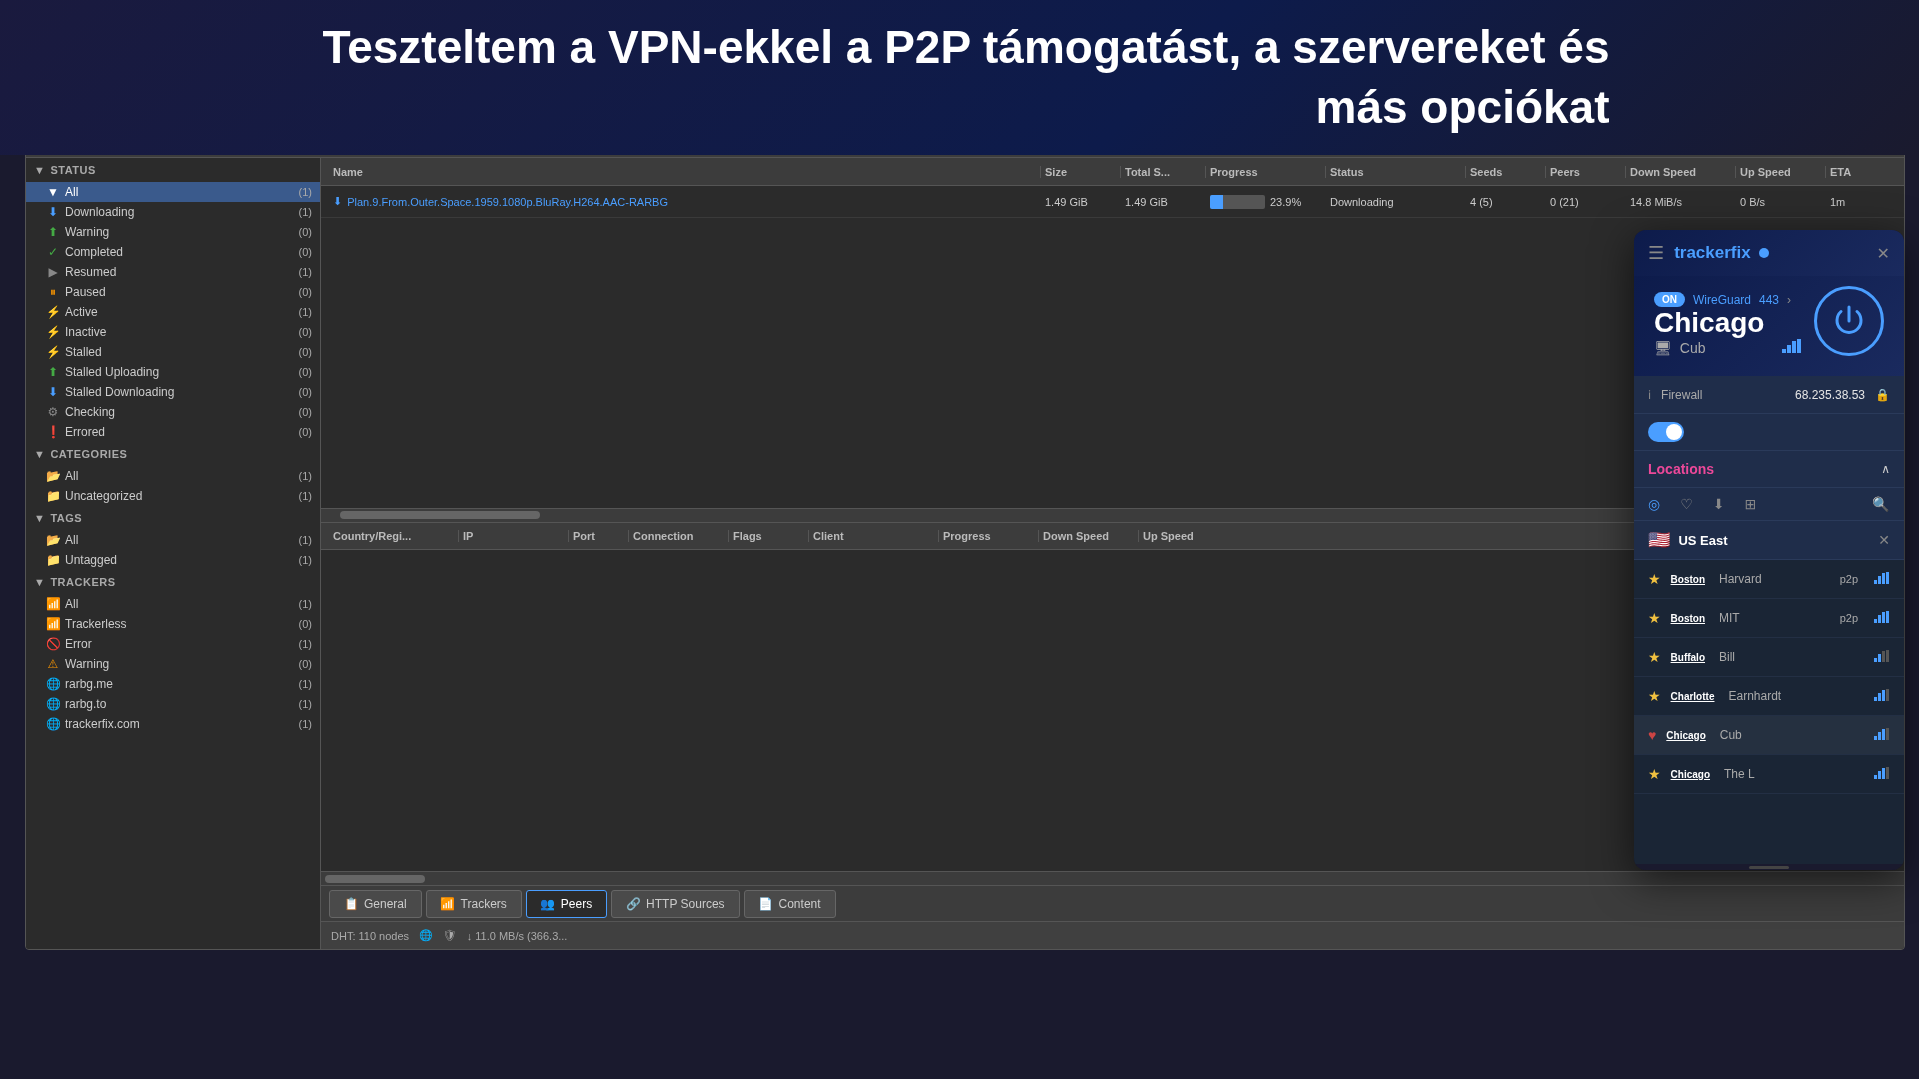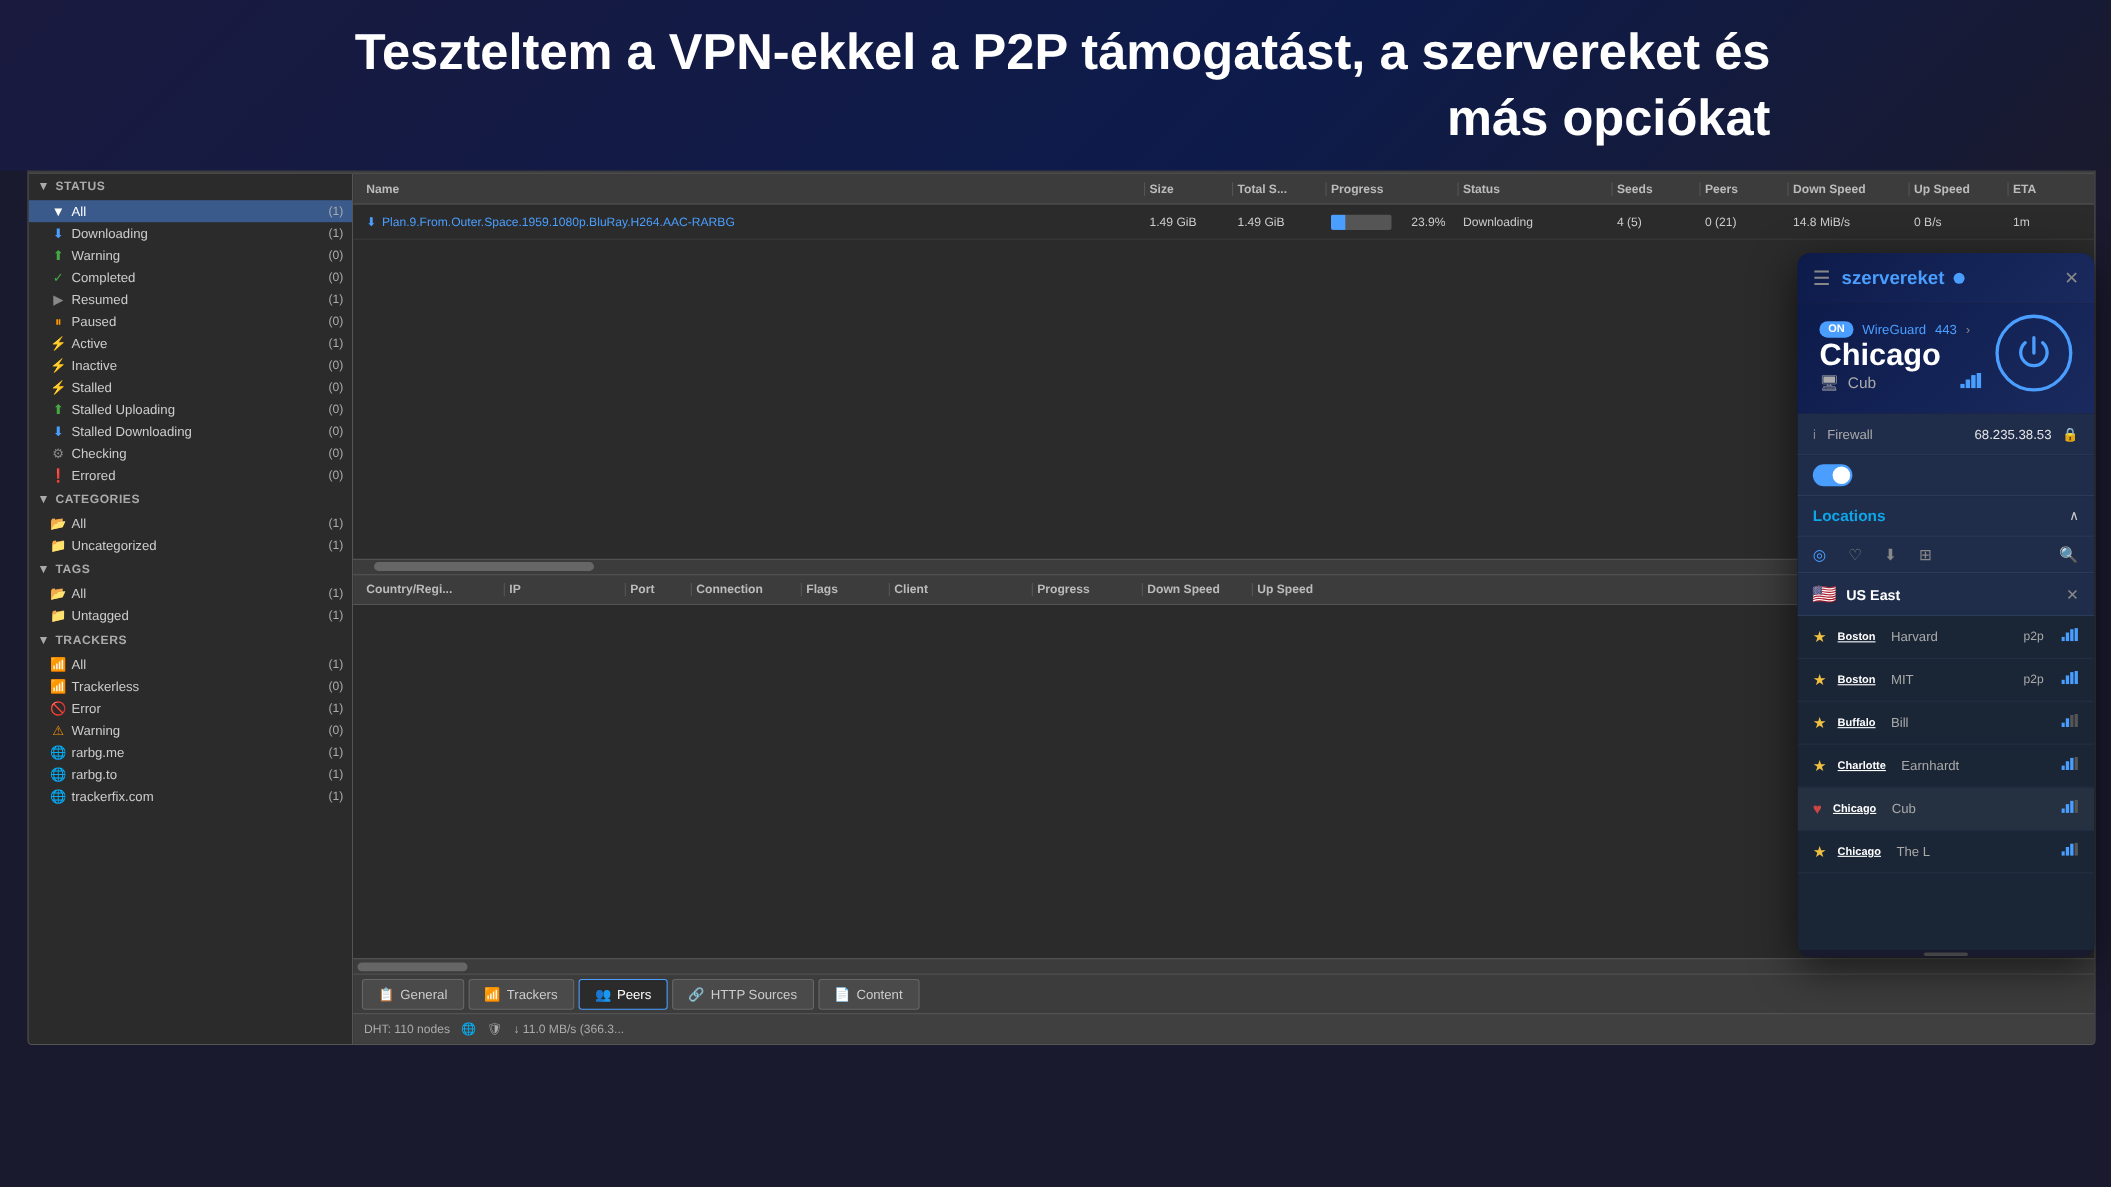--- a/index.html
+++ b/index.html
@@ -102,21 +102,21 @@
     .torrent-row {
       display: grid;
       grid-template-columns: 1fr 80px 85px 120px 140px 80px 80px 110px 90px 70px;
       background: #2b2b2b; border-bottom: 1px solid #3a3a3a; padding: 0 8px;
       height: 32px; align-items: center; cursor: pointer;
     }
     .td { color: #ccc; font-size: 11px; padding: 0 4px; overflow: hidden; white-space: nowrap; text-overflow: ellipsis; }
     .td.name { color: #4a9eff; display: flex; align-items: center; gap: 5px; }
 
     
-    .progress-container { display: flex; align-items: center; gap: 18px; }
+    .progress-container { display: flex; align-items: center; gap: 5px; }
     .progress-bar-bg { width: 55px; height: 14px; background: #555; border-radius: 2px; overflow: hidden; }
     .progress-bar-fill { height: 100%; background: #4a9eff; }
     .progress-text { font-size: 11px; color: #ccc; }
 
     
     .bottom-tabs {
       height: 36px; background: #3c3c3c; display: flex; align-items: center;
       padding: 0 8px; gap: 4px; border-top: 1px solid #555;
     }
     .bottom-tab {
@@ -192,21 +192,21 @@
     }
     .ws-toggle-thumb {
       width: 16px; height: 16px; background: #fff; border-radius: 50%;
       position: absolute; top: 2px; right: 2px; transition: all 0.2s;
     }
 
     .ws-locations-header {
       background: #1f2d4a; padding: 10px 14px; display: flex; align-items: center;
       border-bottom: 1px solid #2a3a5a;
     }
-    .ws-locations-title { color: #0ea5e9; font-size: 14px; font-weight: 600; flex: 1; }
+    .ws-locations-title { color: #ec4899; font-size: 14px; font-weight: 600; flex: 1; }
     .ws-chevron { color: #ccc; font-size: 12px; cursor: pointer; }
 
     .ws-loc-icons {
       background: #1f2d4a; padding: 8px 14px; display: flex; align-items: center;
       gap: 20px; border-bottom: 1px solid #2a3a5a;
     }
     .ws-loc-icon { color: #888; font-size: 14px; cursor: pointer; }
     .ws-loc-icon.active { color: #4a9eff; }
     .ws-search-icon { margin-left: auto; color: #888; font-size: 14px; cursor: pointer; }
 
@@ -502,21 +502,21 @@
       </div>
     </div>
   </div>
 </div>
 
 <div class="windscribe-panel">
 
   <div class="ws-header">
     <span class="ws-hamburger">☰</span>
     <div class="ws-logo">
-      <span style="color:#4a9eff; font-weight:700; font-size:17px;">szervereket</span>
+      <span style="color:#4a9eff; font-weight:700; font-size:17px;">trackerfix</span>
       <div class="ws-logo-dot" style="background:#4a9eff; width:10px; height:10px; border-radius:50%; margin-left:2px;"></div>
     </div>
     <div class="ws-close">✕</div>
   </div>
 
   <div class="ws-power-area">
     <div style="display:flex; align-items:flex-end; gap:12px; width:100%;">
       <div style="flex:1;">
         <div class="ws-status-row">
           <span class="ws-on-badge">ON</span>

